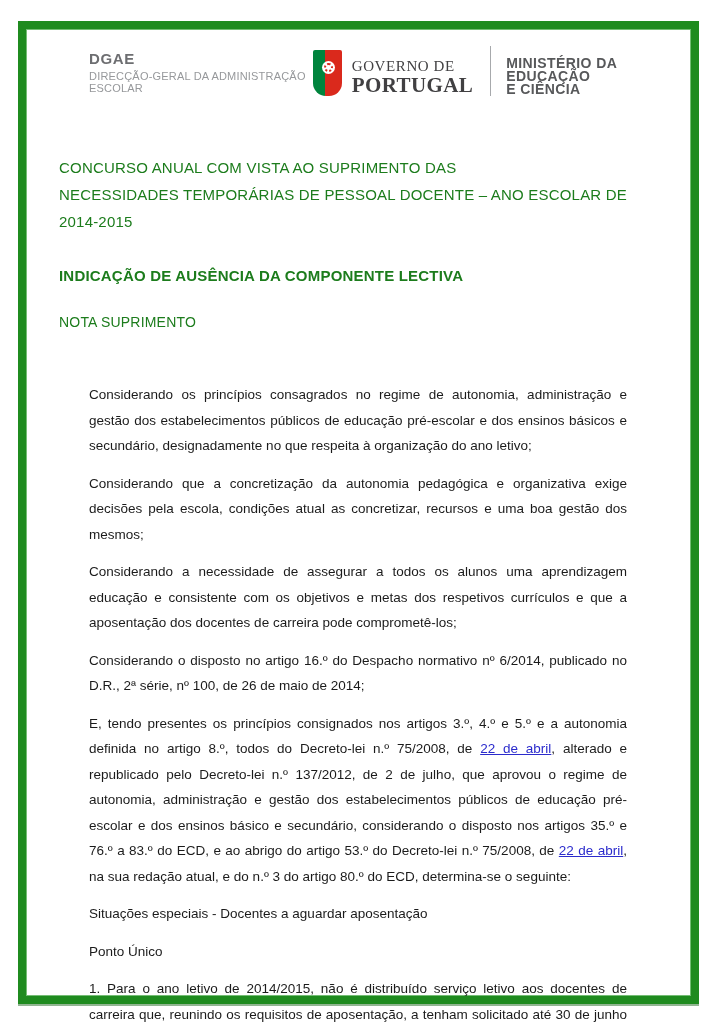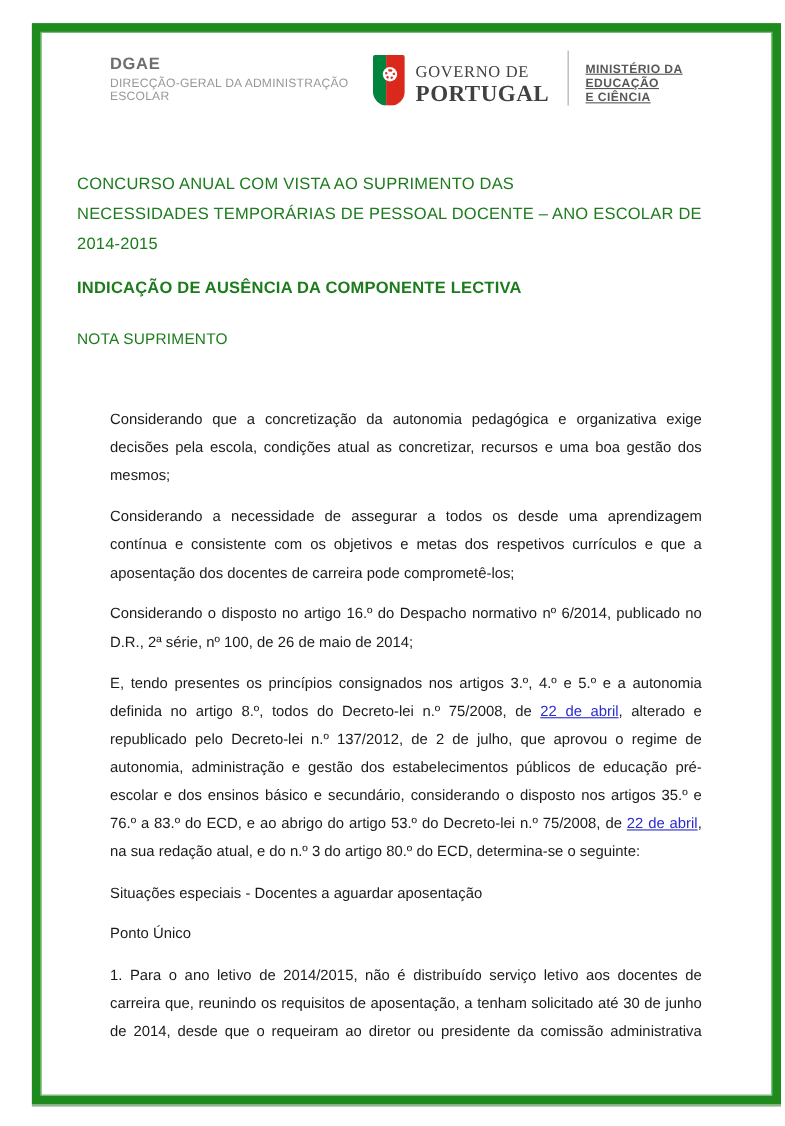--- a/index.html
+++ b/index.html
@@ -1,21 +1,21 @@
 <!DOCTYPE html>
 <html lang="pt"><head>
 <meta charset="utf-8">
 <style>
   html, body { margin:0; padding:0; }
   body {
     width:714px; height:1024px; background:#ffffff; position:relative;
     font-family:"Liberation Sans", sans-serif; overflow:hidden;
   }
   .page-frame {
-    position:absolute; left:29px; top:21px; width:665px; height:967px;
+    position:absolute; left:18px; top:21px; width:665px; height:967px;
     border:8px solid #1f8b1f; background:#ffffff;
     box-shadow: inset 0 0 0 1px #74bd74, 0 2px 0 rgba(13,90,13,.45);
   }
   .content { padding:13px 30px 0 33px; }
 
   
   .header { display:flex; align-items:flex-start; margin-left:30px; height:78px; }
   .dgae-block { width:252px; padding-top:8px; }
   .dgae-acronym { font-size:15px; font-weight:bold; color:#6d6e71; letter-spacing:.6px; }
   .dgae-name { font-size:11px; color:#96989b; letter-spacing:.2px; margin-top:3px; }
@@ -28,26 +28,26 @@
     background:#ffffff; border-radius:50%; box-sizing:border-box;
   }
   .flag-emblem::after {
     content:""; position:absolute; left:2px; top:2px; width:9px; height:9px;
     border-radius:50%; border:2px dotted #da291c; box-sizing:border-box;
   }
   .gov-text { margin-left:10px; font-family:"Liberation Serif", serif; color:#414042; flex:none; }
   .gov-line1 { font-size:15px; letter-spacing:.6px; line-height:17px; }
   .gov-line2 { font-size:21px; font-weight:bold; letter-spacing:.4px; line-height:21px; }
   .logo-divider { width:1px; height:50px; background:#a7a9ac; margin:0 15px 0 17px; flex:none; }
-  .ministry { padding-top:9px; font-size:11px; font-weight:bold; color:#57585a; letter-spacing:.4px; line-height:13px;text-decoration:underline; }
+  .ministry { padding-top:9px; font-size:14px; font-weight:bold; color:#57585a; letter-spacing:.4px; line-height:13px; }
 
   
   .titles { margin-top:34px; }
   .title-line { font-size:15px; line-height:27px; letter-spacing:.2px; }
-  .doc-subtitle { font-size:15px; font-weight:bold; margin-top:18px; letter-spacing:.2px; }
+  .doc-subtitle { font-size:15px; font-weight:bold; margin-top:32px; letter-spacing:.2px; }
   .doc-note { font-size:14px; margin-top:30px; letter-spacing:.2px; }
   .green-text { color:#1c7c1c; }
 
   
   .body-text {
     margin:52px 34px 0 30px; font-size:13.5px; line-height:25.5px;
     color:#1b1b1b; text-align:justify;
   }
   .body-text p { margin:0 0 12px 0; }
   .stretch-last { text-align-last: justify; }
@@ -85,22 +85,23 @@
     </div>
 
     <div class="titles">
       <div class="title-line green-text" style="color: rgb(28, 124, 28);">CONCURSO ANUAL COM VISTA AO SUPRIMENTO DAS</div>
       <div class="title-line green-text" style="color: rgb(28, 124, 28);">NECESSIDADES TEMPORÁRIAS DE PESSOAL DOCENTE – ANO ESCOLAR DE 2014-2015</div>
       <div class="doc-subtitle green-text" style="color: rgb(28, 124, 28);">INDICAÇÃO DE AUSÊNCIA DA COMPONENTE LECTIVA</div>
       <div class="doc-note green-text" style="color: rgb(28, 124, 28);">NOTA SUPRIMENTO</div>
     </div>
 
     <div class="body-text">
+      <p>Considerando os princípios consagrados no regime de autonomia, administração e gestão dos estabelecimentos públicos de educação pré-escolar e dos ensinos básicos e secundário, designadamente no que respeita à organização do ano letivo;</p>
       <p class="stretch-last">Considerando que a concretização da autonomia pedagógica e organizativa exige decisões pela escola, condições atual as concretizar, recursos e uma boa gestão dos mesmos;</p>
-      <p>Considerando a necessidade de assegurar a todos os desde uma aprendizagem contínua e consistente com os objetivos e metas dos respetivos currículos e que a aposentação dos docentes de carreira pode comprometê-los;</p>
+      <p>Considerando a necessidade de assegurar a todos os alunos uma aprendizagem educação e consistente com os objetivos e metas dos respetivos currículos e que a aposentação dos docentes de carreira pode comprometê-los;</p>
       <p>Considerando o disposto no artigo 16.º do Despacho normativo nº 6/2014, publicado no D.R., 2ª série, nº 100, de 26 de maio de 2014;</p>
       <p><span>E, tendo presentes os princípios consignados nos artigos 3.º, 4.º e 5.º e a autonomia definida no artigo 8.º, todos do Decreto-lei n.º 75/2008, de </span><a class="doc-link" style="color: rgb(43, 43, 204);">22 de abril</a><span>, alterado e republicado pelo Decreto-lei n.º 137/2012, de 2 de julho, que aprovou o regime de autonomia, administração e gestão dos estabelecimentos públicos de educação pré-escolar e dos ensinos básico e secundário, considerando o disposto nos artigos 35.º e 76.º a 83.º do ECD, e ao abrigo do artigo 53.º do Decreto-lei n.º 75/2008, de </span><a class="doc-link" style="color: rgb(43, 43, 204);">22 de abril</a><span>, na sua redação atual, e do n.º 3 do artigo 80.º do ECD, determina-se o seguinte:</span></p>
       <div class="section-block">
         <p class="section-line">Situações especiais - Docentes a aguardar aposentação</p>
         <p class="section-line">Ponto Único</p>
       </div>
       <p class="stretch-last">1. Para o ano letivo de 2014/2015, não é distribuído serviço letivo aos docentes de carreira que, reunindo os requisitos de aposentação, a tenham solicitado até 30 de junho de 2014, desde que o requeiram ao diretor ou presidente da comissão administrativa</p>
     </div>
 
   </div>

